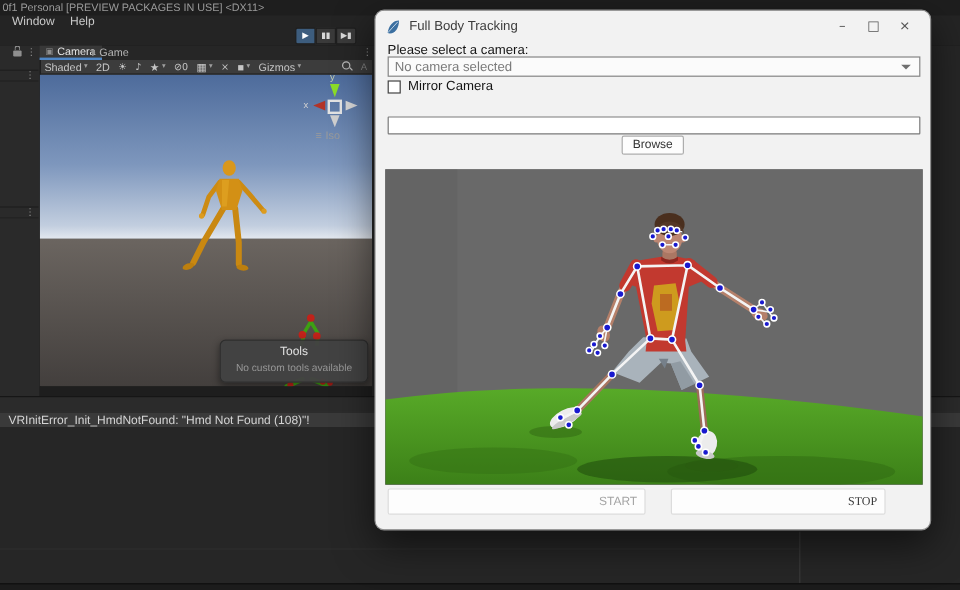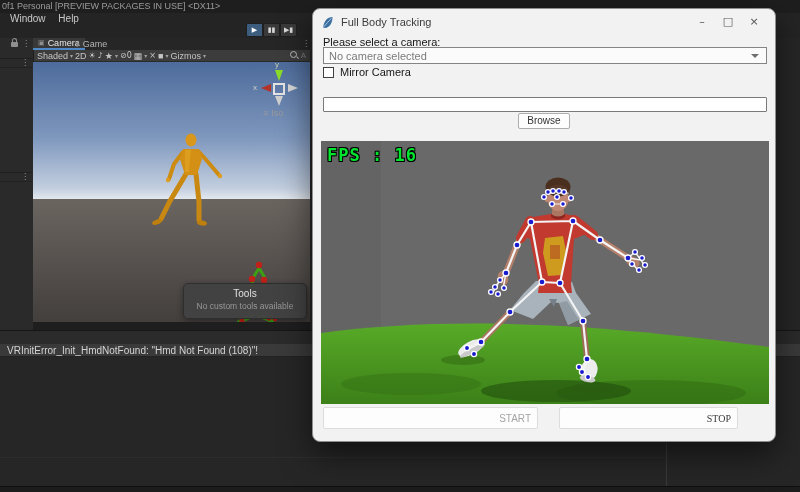--- a/index.html
+++ b/index.html
@@ -25,21 +25,21 @@
              align-items:center;gap:4px;padding-right:3px;box-sizing:border-box;}
   .kebab{color:#9a9a9a;font-size:8px;line-height:10px;font-family:"DejaVu Sans",sans-serif;}
   .tab{height:12px;font-size:9px;line-height:12px;color:#b5b5b5;display:flex;align-items:center;gap:3px;
        padding:0 5px;box-sizing:border-box;}
   .tab .ticon{font-size:7px;color:#8f8f8f;font-family:"DejaVu Sans",sans-serif;}
   .tab.active{left:33px;top:38px;background:#383838;color:#e6e6e6;border-bottom:2px solid #4f87c7;height:12px;}
   .tab.inactive{left:71px;top:38px;}
   .tab-kebab{left:302px;top:39px;}
 
   .scene-toolbar{left:33px;top:50px;width:277px;height:12px;background:#3c3c3c;border-bottom:1px solid #2a2a2a;
-                 display:flex;align-items:center;font-size:9px;color:#c5c5c5;gap:2px;padding:0 4px;box-sizing:border-box;}
+                 display:flex;align-items:center;font-size:9px;color:#c5c5c5;gap:7px;padding:0 4px;box-sizing:border-box;}
   .stb{display:flex;align-items:center;gap:2px;cursor:default;white-space:nowrap;}
   .stb .chev{font-size:6px;color:#9f9f9f;font-family:"DejaVu Sans",sans-serif;}
   .stb.glyph{font-family:"DejaVu Sans",sans-serif;font-size:8px;}
   .spacer{flex:1;}
   .mag{position:relative;width:9px;height:9px;display:inline-block;}
   .mag::before{content:'';position:absolute;left:0;top:0;width:5px;height:5px;border:1.3px solid #bdbdbd;border-radius:50%;}
   .mag::after{content:'';position:absolute;left:6px;top:6px;width:3px;height:1.4px;background:#bdbdbd;transform:rotate(45deg);}
   .dimA{color:#7f7f7f;font-size:8px;}
 
   .left-col{left:0;top:50px;width:33px;height:280px;background:#2a2a2a;border-right:1px solid #1d1d1d;}
@@ -380,20 +380,19 @@
             <circle cx="232" cy="50" r="2.4"></circle>
             <circle cx="238" cy="50" r="2.4"></circle>
           <circle cx="243" cy="51" r="2.4"></circle>
             <circle cx="223" cy="56" r="2.4"></circle>
             <circle cx="250" cy="57" r="2.4"></circle>
           <circle cx="236" cy="56" r="2.4"></circle>
             <circle cx="231" cy="63" r="2.4"></circle>
             <circle cx="242" cy="63" r="2.4"></circle>
         </g>
       </svg>
-      <div class="abs fps">FPS : 16</div>
     </div>
 
     <button class="abs fbt-btn btn-start">START</button>
     <button class="abs fbt-btn btn-stop">STOP</button>
   </div>
 
 </div>
 
 </body></html>

